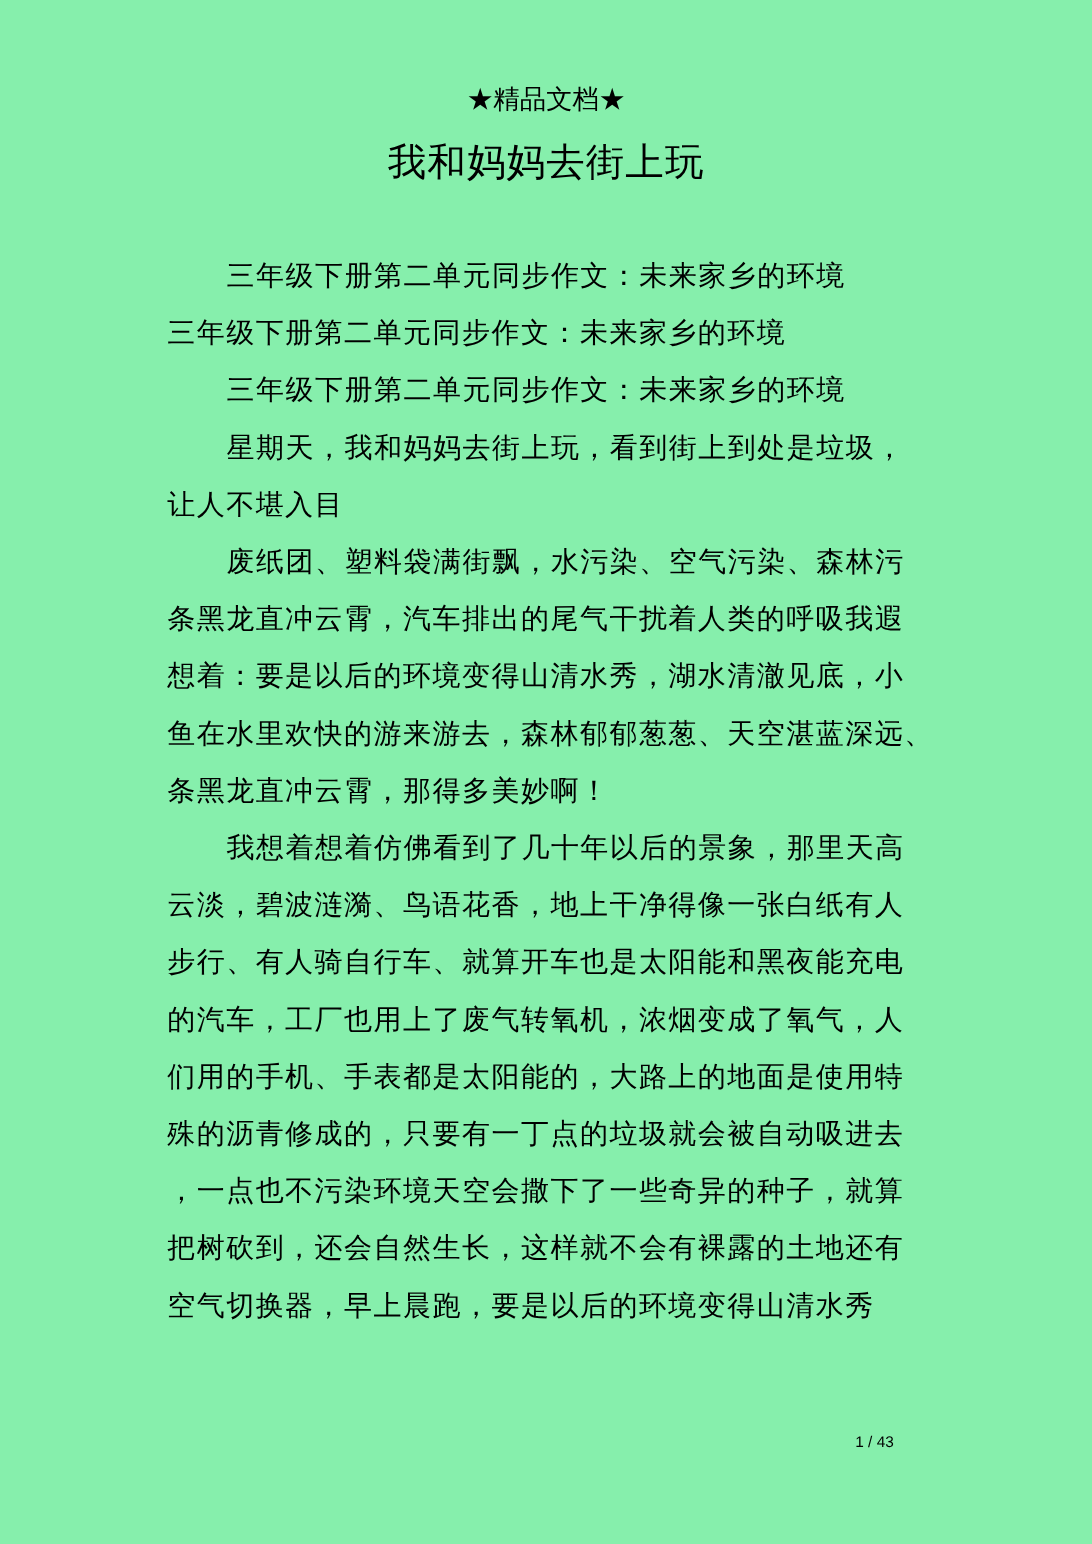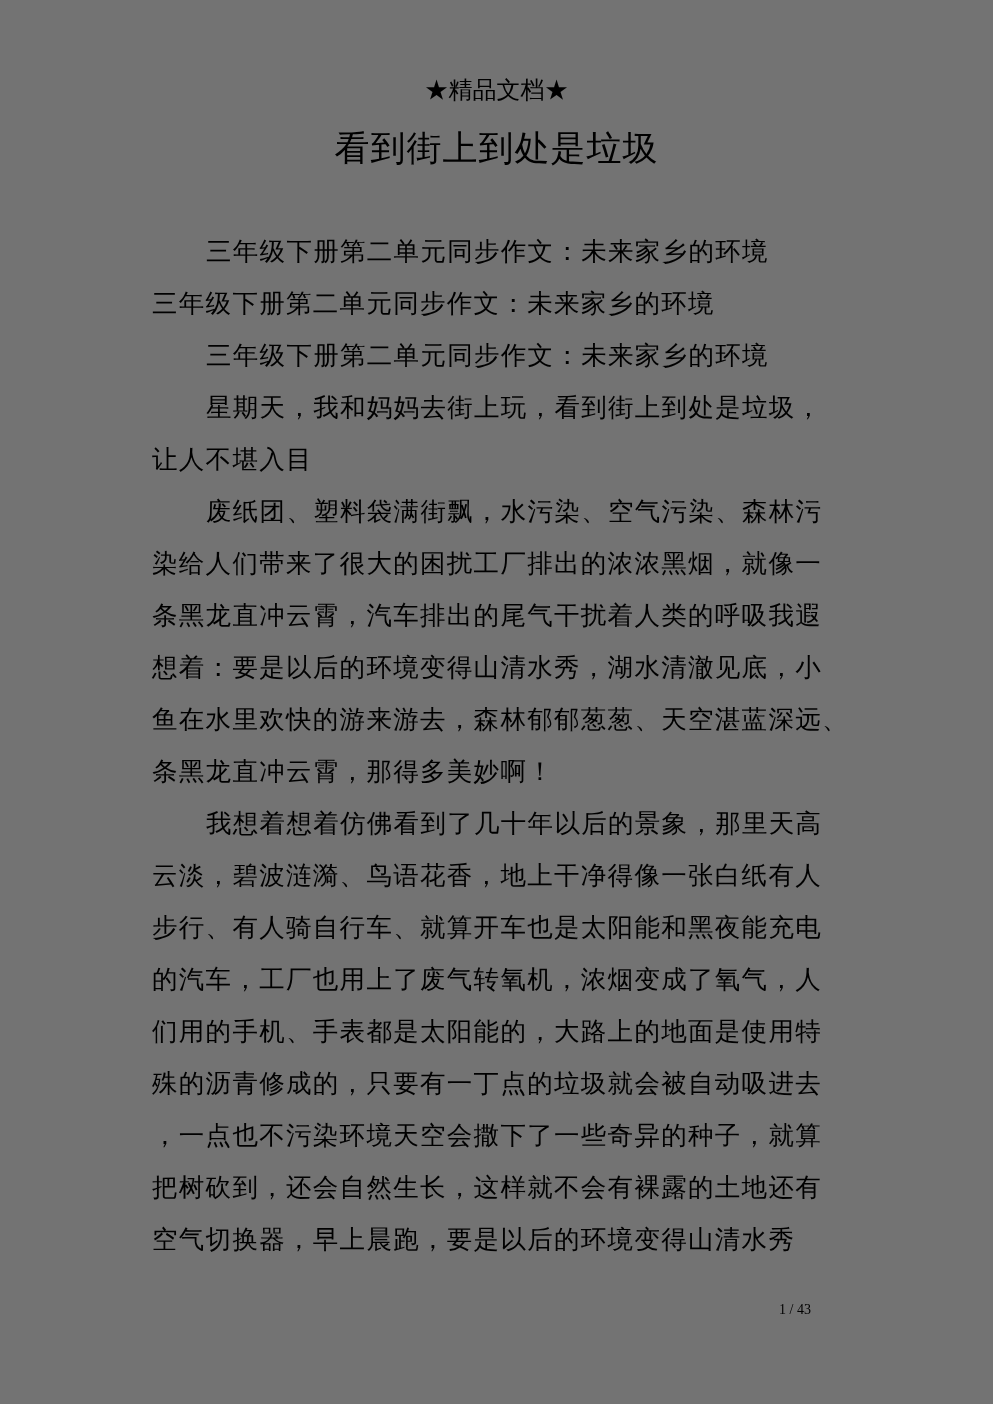--- a/index.html
+++ b/index.html
@@ -14,21 +14,21 @@
       overflow: hidden;
       font-family: "DejaVu Serif", "Liberation Serif", serif;
       color: #000000;
     }
     .page {
       position: absolute;
       left: 0;
       top: 0;
       width: 993px;
       height: 1404px;
-      background: #737373;
+      background: #86efac;
     }
     .header-banner {
       position: absolute;
       top: 72px;
       left: 0;
       width: 993px;
       text-align: center;
       font-size: 24px;
       line-height: 36px;
       letter-spacing: 0px;
@@ -58,40 +58,39 @@
     }
     .indent {
       padding-left: 54px;
     }
     .page-number {
       position: absolute;
       top: 1300px;
       left: 760px;
       width: 70px;
       text-align: center;
-      font-family: Liberation Serif, serif;
+      font-family: Liberation Sans, sans-serif;
       font-size: 14px;
       line-height: 20px;
     }
   </style>
 </head>
 <body>
 
 <div class="page">
   <div class="header-banner">★精品文档★</div>
-  <div class="doc-title">看到街上到处是垃圾</div>
+  <div class="doc-title">我和妈妈去街上玩</div>
 
   <div class="body-text">
     <div class="line indent">三年级下册第二单元同步作文：未来家乡的环境</div>
     <div class="line">三年级下册第二单元同步作文：未来家乡的环境</div>
     <div class="line indent">三年级下册第二单元同步作文：未来家乡的环境</div>
     <div class="line indent">星期天，我和妈妈去街上玩，看到街上到处是垃圾，</div>
     <div class="line">让人不堪入目</div>
     <div class="line indent">废纸团、塑料袋满街飘，水污染、空气污染、森林污</div>
-    <div class="line">染给人们带来了很大的困扰工厂排出的浓浓黑烟，就像一</div>
     <div class="line">条黑龙直冲云霄，汽车排出的尾气干扰着人类的呼吸我遐</div>
     <div class="line">想着：要是以后的环境变得山清水秀，湖水清澈见底，小</div>
     <div class="line">鱼在水里欢快的游来游去，森林郁郁葱葱、天空湛蓝深远、</div>
     <div class="line">条黑龙直冲云霄，那得多美妙啊！</div>
     <div class="line indent">我想着想着仿佛看到了几十年以后的景象，那里天高</div>
     <div class="line">云淡，碧波涟漪、鸟语花香，地上干净得像一张白纸有人</div>
     <div class="line">步行、有人骑自行车、就算开车也是太阳能和黑夜能充电</div>
     <div class="line">的汽车，工厂也用上了废气转氧机，浓烟变成了氧气，人</div>
     <div class="line">们用的手机、手表都是太阳能的，大路上的地面是使用特</div>
     <div class="line">殊的沥青修成的，只要有一丁点的垃圾就会被自动吸进去</div>

